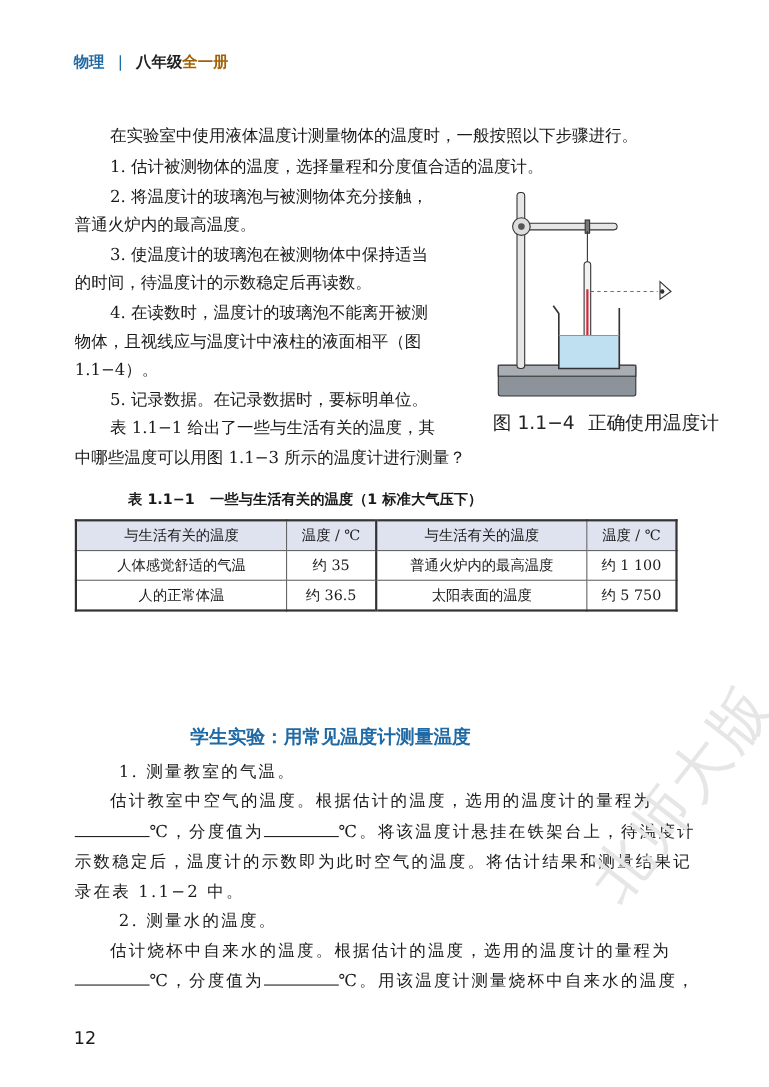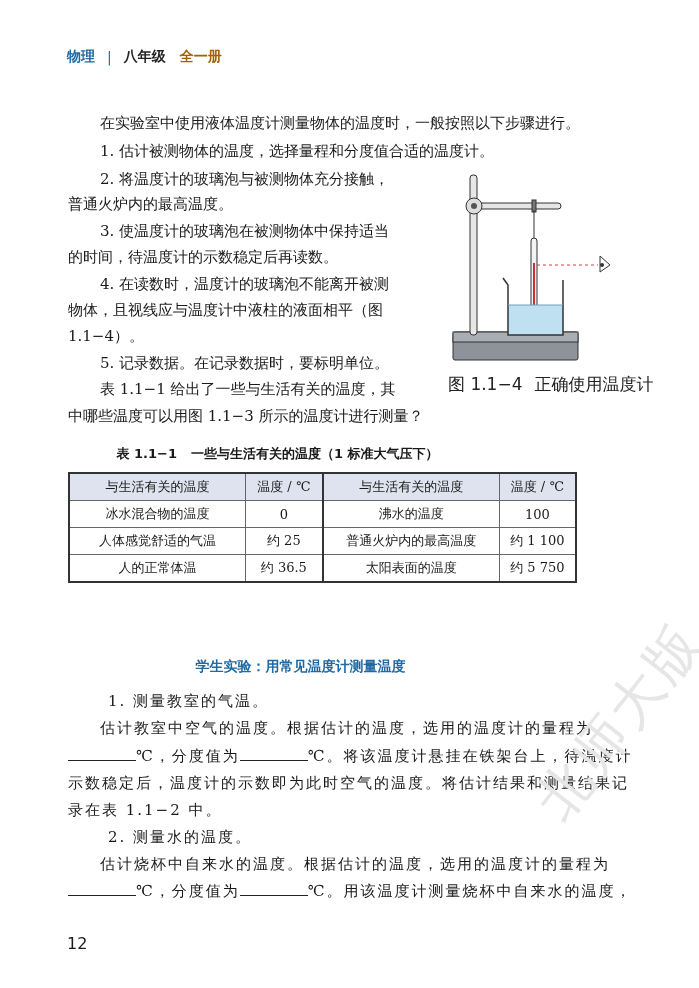--- a/index.html
+++ b/index.html
@@ -2,37 +2,37 @@
 <html><head>
 <meta charset="utf-8">
 <style>
   html, body { margin:0; padding:0; background:#fff; }
   body { width:699px; height:988px; position:relative; overflow:hidden;
          font-family:"DejaVu Serif", "Liberation Serif", serif; color:#1a1a1a; }
   .header { position:absolute; left:67px; top:48px; font-family:"DejaVu Sans","Liberation Sans",sans-serif;
             font-size:14px; font-weight:bold; display:flex; align-items:center; }
   .header .subj { color:#1f6aa5; }
   .header .sep { color:#1f6aa5; margin:0 12px; font-weight:normal; }
-  .header .grade { color:#222; margin-right:14px; }
+  .header .grade { color:#222; }
   .header .vol { color:#a16207; }
   .p { position:absolute; font-size:15px; line-height:22px; white-space:nowrap; }
   .figure { position:absolute; left:448px; top:160px; width:190px; height:215px; }
   .caption { position:absolute; left:448px; top:373px; font-family:"DejaVu Sans","Liberation Sans",sans-serif;
              font-size:17px; color:#222; white-space:nowrap; }
   .caption span + span { margin-left:12px; }
   .table-title { position:absolute; left:0; width:555px; top:445px; text-align:center;
                  font-family:"DejaVu Sans","Liberation Sans",sans-serif; font-weight:bold; font-size:13px; }
   .table-title span + span { margin-left:14px; }
-  table.temps { position:absolute; left:68px; top:472px; width:509px; border-collapse:collapse;
+  table.temps { position:absolute; left:68px; top:472px; width:548px; border-collapse:collapse;
                 font-size:13px; border:2px solid #333; }
   table.temps th, table.temps td { border:1px solid #666; text-align:center; height:26px; padding:0; font-weight:normal; }
   table.temps th { background:#dfe3ef; }
   table.temps .mid { border-left:2px solid #333; }
   .section-title { position:absolute; left:0; width:601px; top:658px; text-align:center;
-                   font-size:14px; font-weight:bold; color:#1f6aa5; }
+                   font-size:17px; font-weight:bold; color:#1f6aa5; }
   .kai { letter-spacing:2px; }
   .blank { display:inline-block; width:68px; border-bottom:1px solid #222; height:14px; vertical-align:baseline; }
   .pagenum { position:absolute; left:67px; top:934px; font-family:"DejaVu Sans","Liberation Sans",sans-serif; font-size:16px; }
   .watermark { position:absolute; left:520px; top:790px; width:240px; height:60px; transform:rotate(-52deg);
                transform-origin:left top; font-size:54px; color:#e6e6e6; letter-spacing:4px; white-space:nowrap;
                font-family:"DejaVu Sans","Liberation Sans",sans-serif; }
 </style>
 </head>
 <body>
 
@@ -87,28 +87,22 @@
 
 <table class="temps">
   <tbody>
       <tr>
     <th style="width:190px">与生活有关的温度</th>
     <th style="width:80px">温度 / ℃</th>
     <th class="mid" style="width:190px">与生活有关的温度</th>
     <th style="width:80px">温度 / ℃</th>
   </tr>
   <tr>
-    <td>冰水混合物的温度</td>
-    <td>0</td>
-    <td class="mid">沸水的温度</td>
-    <td>100</td>
-  </tr>
-  <tr>
     <td>人体感觉舒适的气温</td>
-    <td>约 25</td>
+    <td>约 35</td>
     <td class="mid">普通火炉内的最高温度</td>
     <td>约 1 100</td>
   </tr>
   <tr>
     <td>人的正常体温</td>
     <td>约 36.5</td>
     <td class="mid">太阳表面的温度</td>
     <td>约 5 750</td>
   </tr>
 </tbody>

